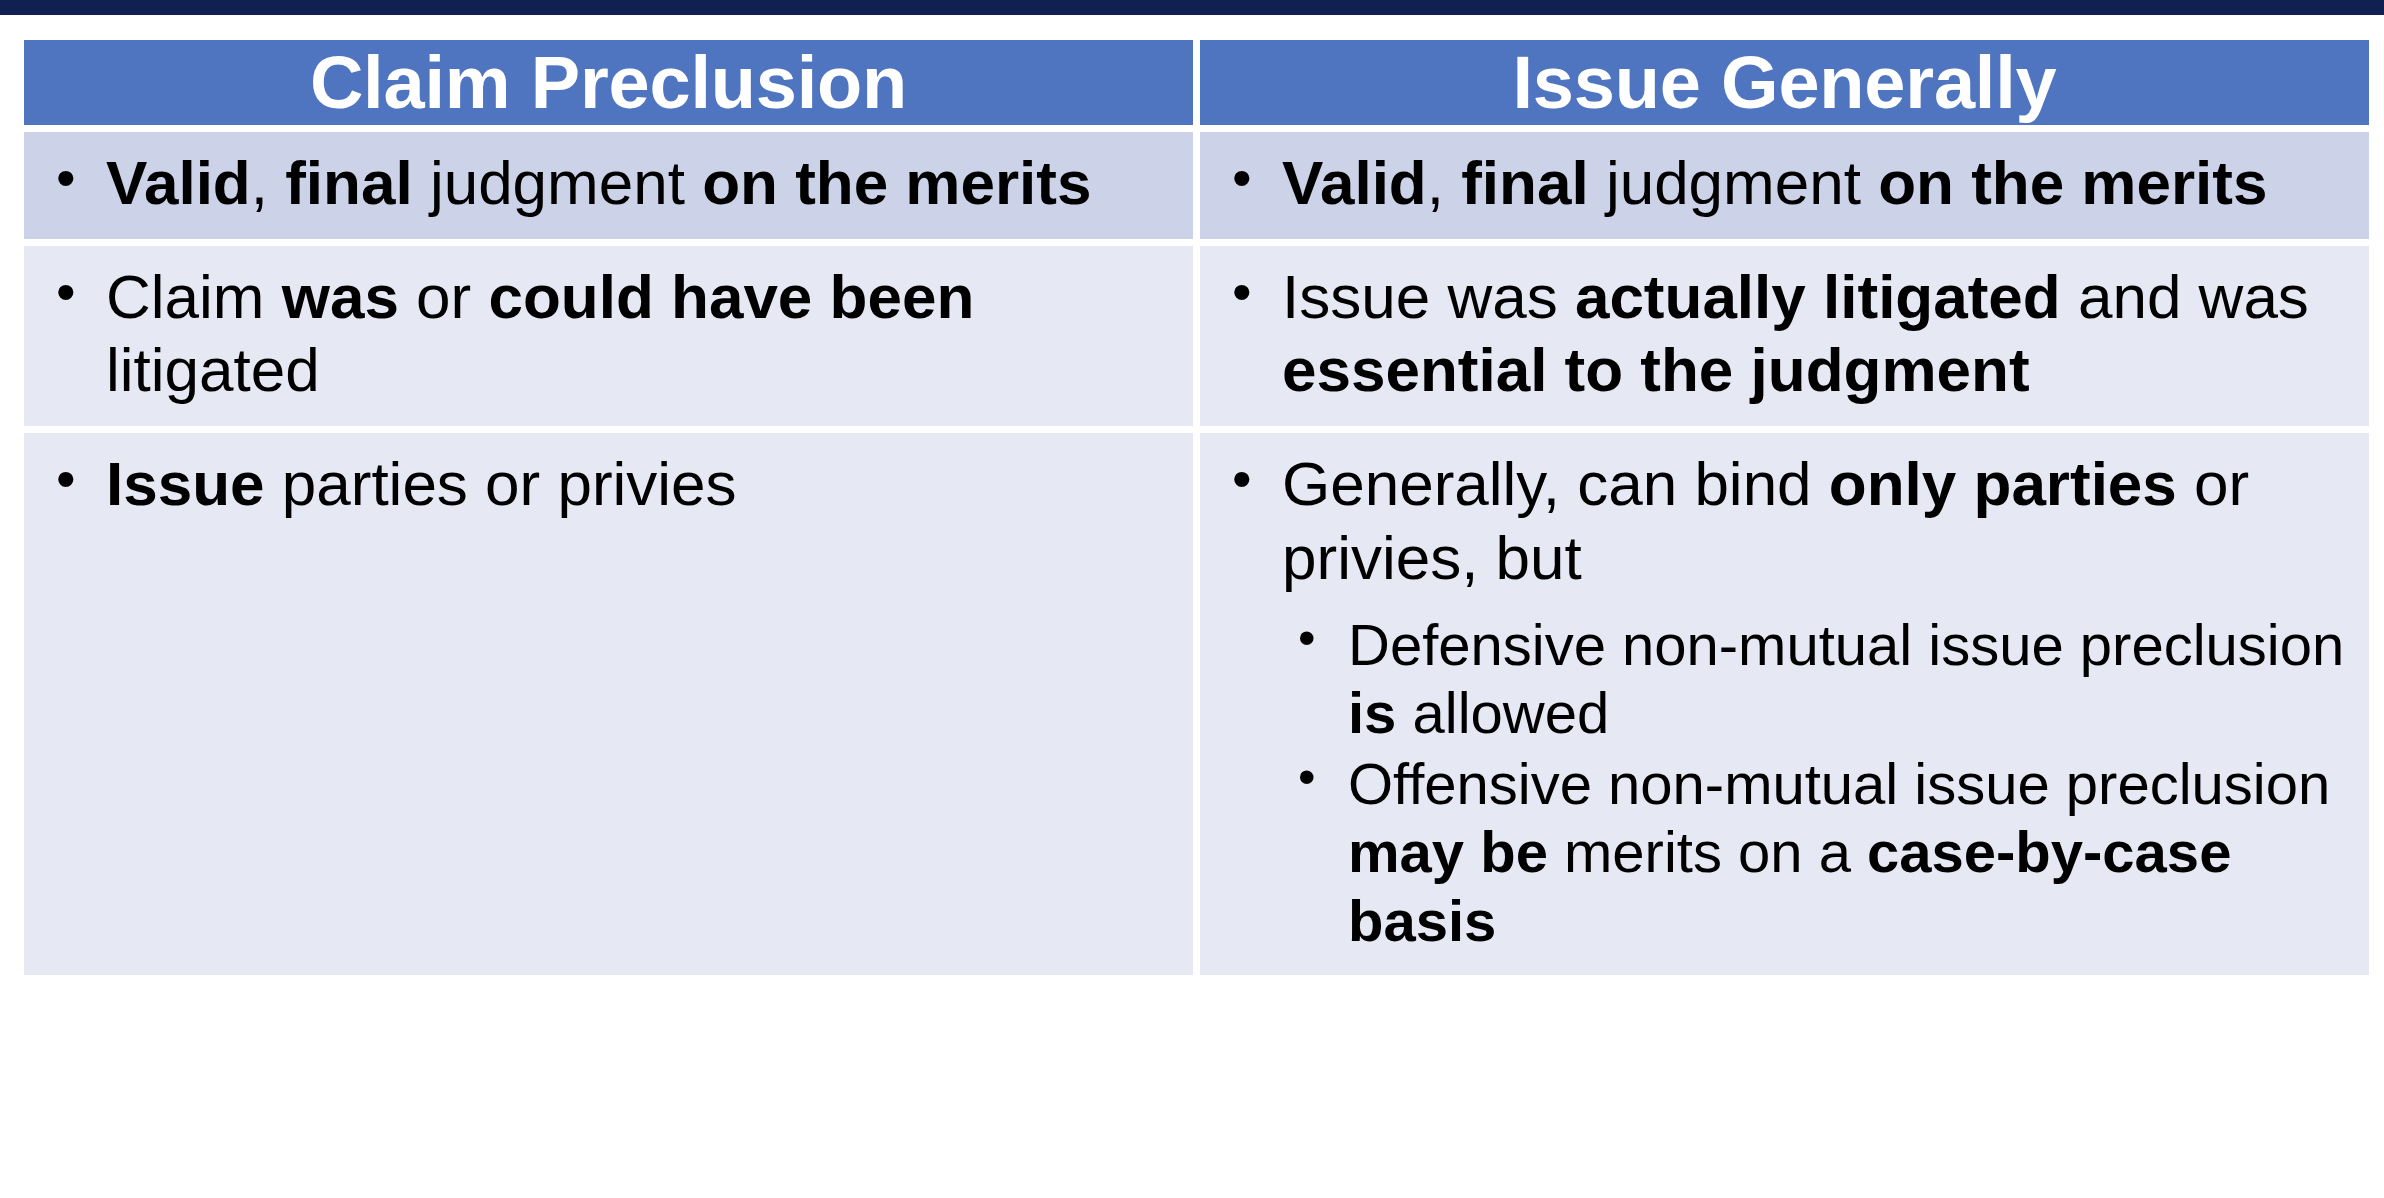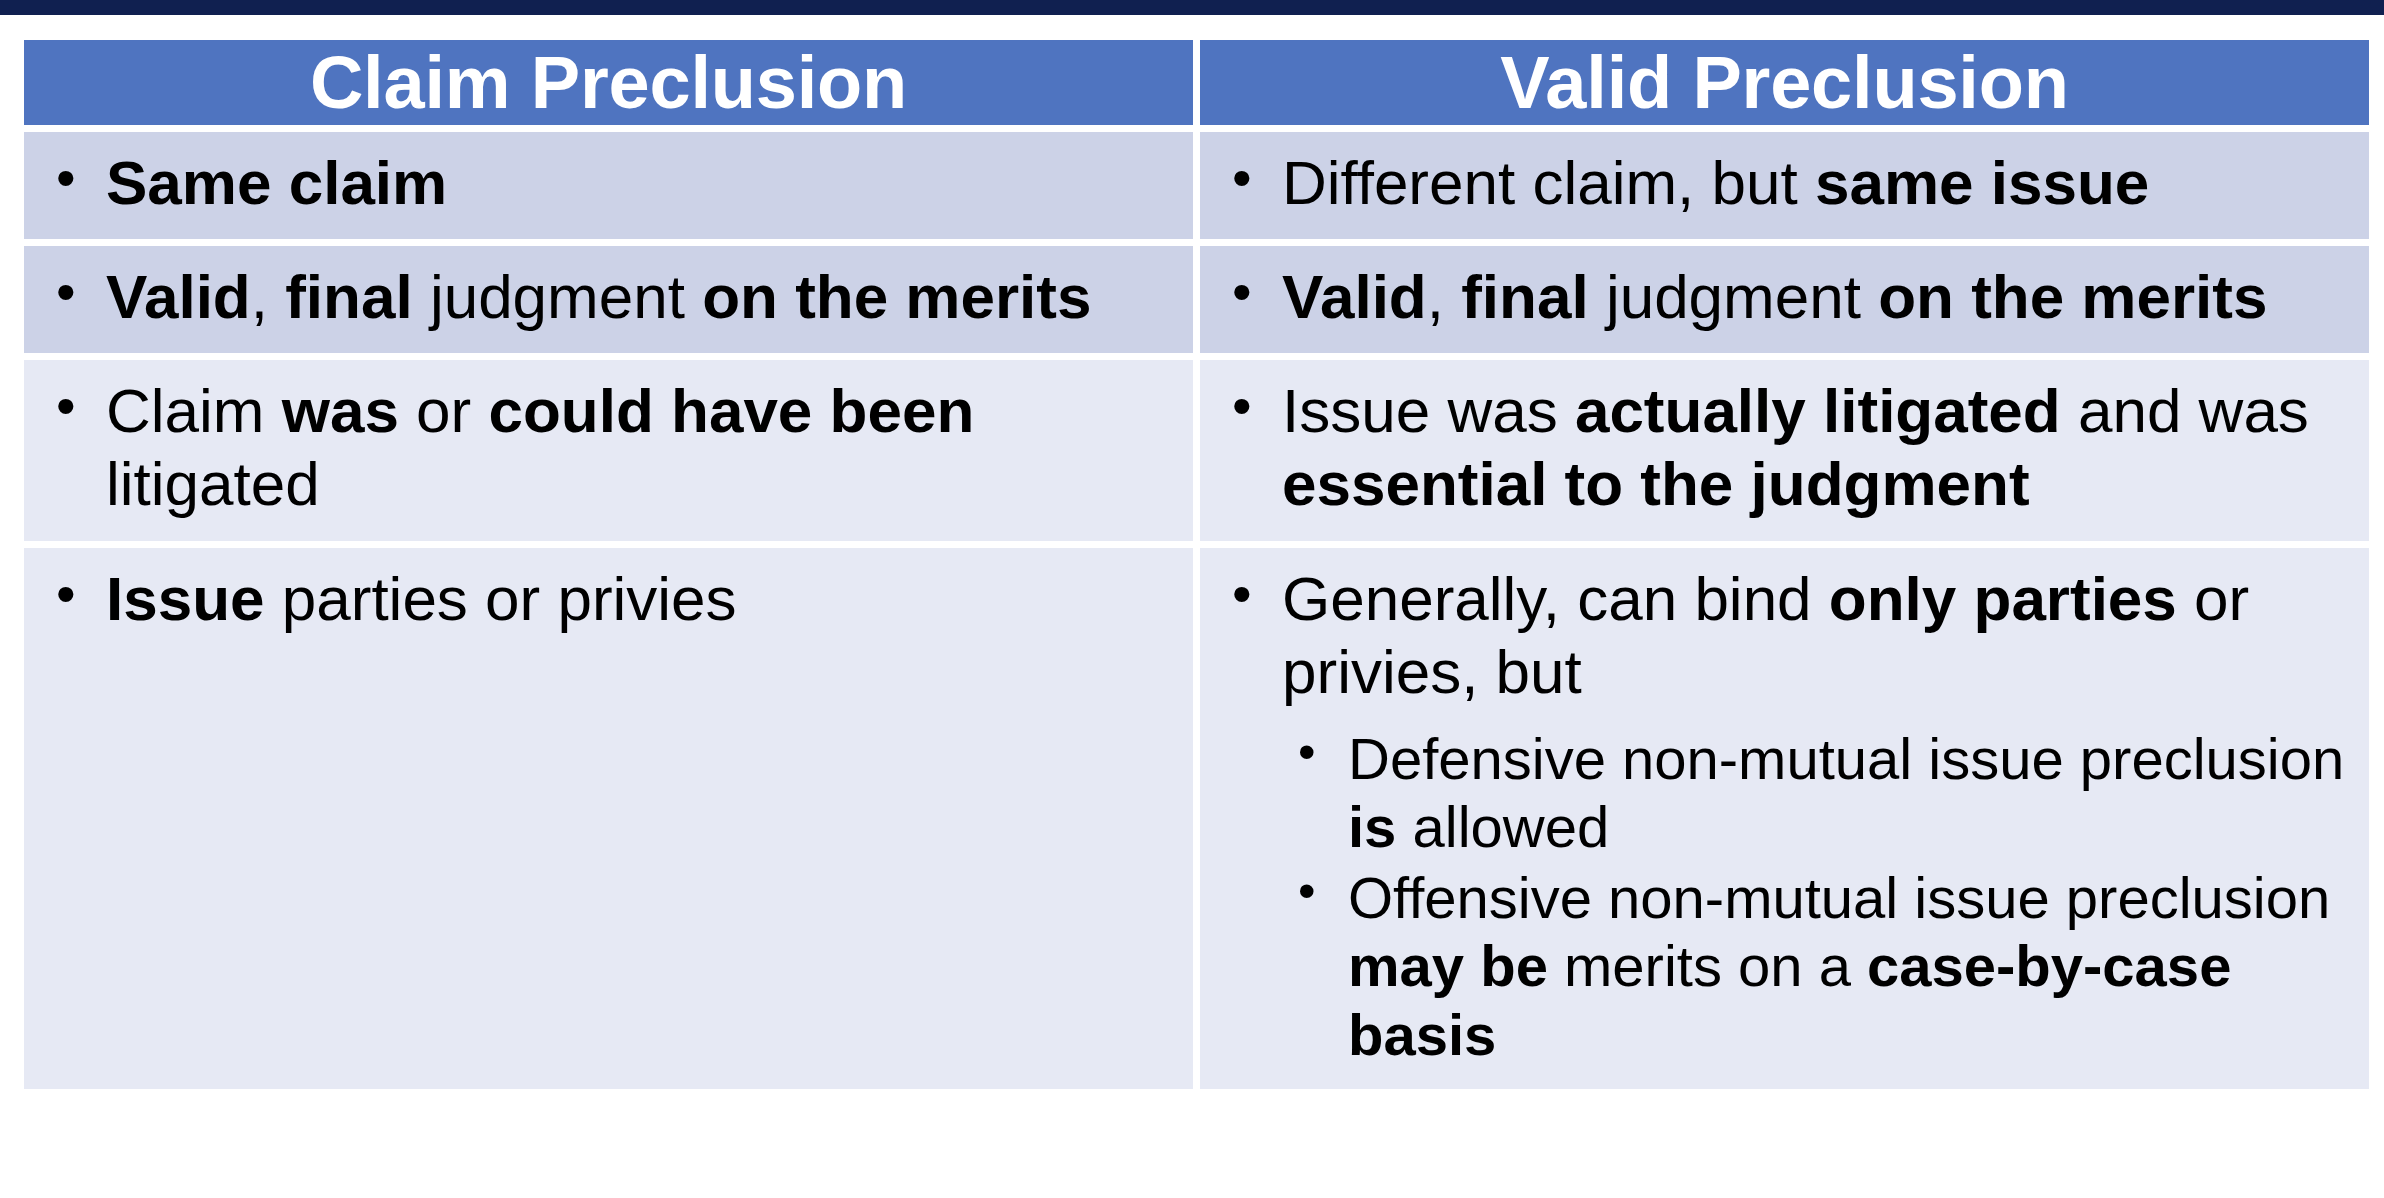--- a/index.html
+++ b/index.html
@@ -128,37 +128,25 @@
 
   <div class="table-wrap">
     <table class="compare">
       <colgroup>
           <col>
           <col>
         </colgroup>
       <thead>
         <tr>
           <th class="col-head">Claim Preclusion</th>
-          <th class="col-head">Valid Preclusion</th>
+          <th class="col-head">Issue Generally</th>
         </tr>
       </thead>
       <tbody>
 
-        <tr>
-          <td class="cell band-dark">
-            <ul class="lvl1">
-              <li><span class="b">Same claim</span></li>
-            </ul>
-          </td>
-          <td class="cell band-dark">
-            <ul class="lvl1">
-              <li><span class="r">Different claim, but </span><span class="b">same issue</span></li>
-            </ul>
-          </td>
-        </tr>
 
         <tr>
           <td class="cell band-dark">
             <ul class="lvl1">
               <li><span class="b">Valid</span><span class="r">, </span><span class="b">final</span><span class="r"> judgment </span><span class="b">on the merits</span></li>
             </ul>
           </td>
           <td class="cell band-dark">
             <ul class="lvl1">
               <li><span class="b">Valid</span><span class="r">, </span><span class="b">final</span><span class="r"> judgment </span><span class="b">on the merits</span></li>

